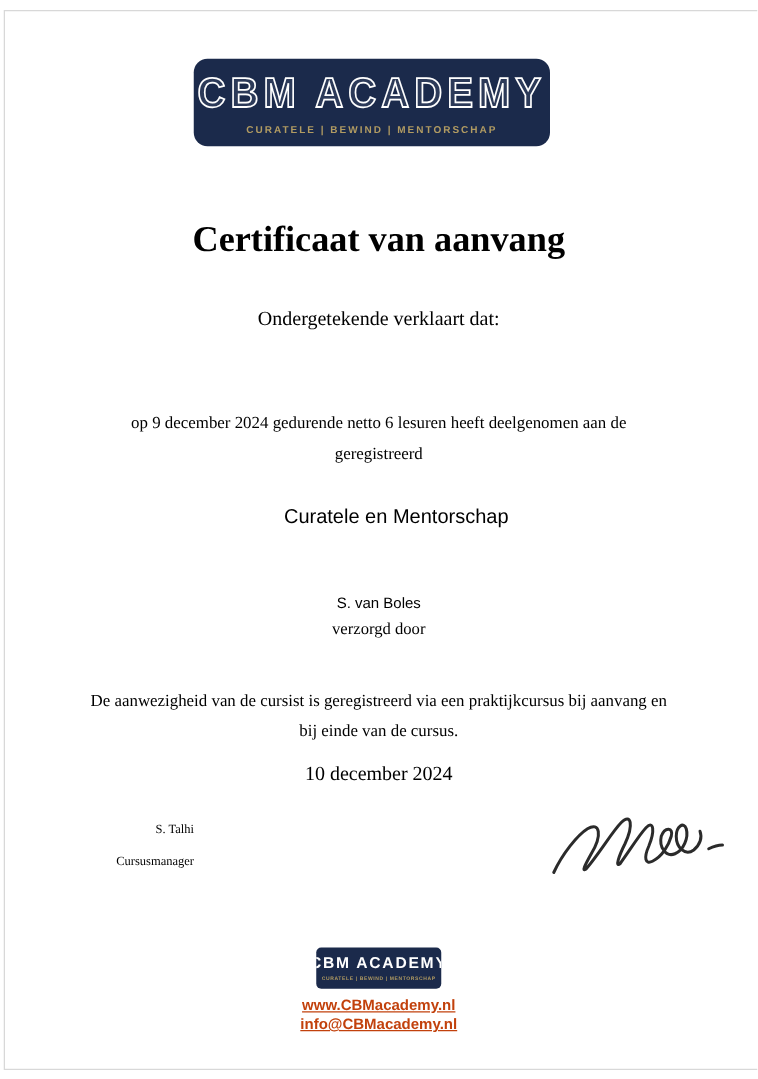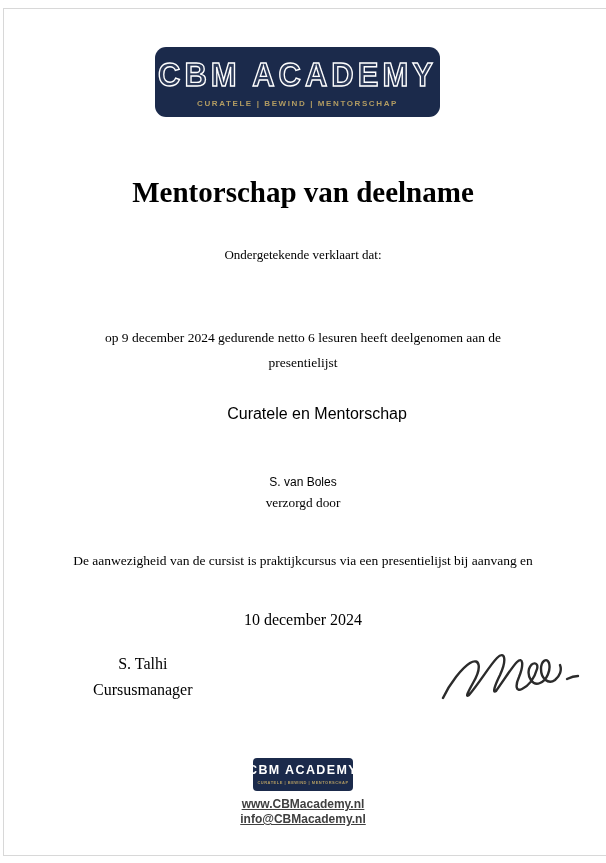--- a/index.html
+++ b/index.html
@@ -38,40 +38,40 @@
     color:#b19b62; margin-top:9px; white-space:nowrap;
   }
 
   
   .ctr { position:absolute; left:0; right:0; text-align:center; }
 
   .cert-title {
     top:176px; font-size:29px; font-weight:bold;
     font-family:"Liberation Serif", serif;
   }
-  .declaration { top:247px; font-size:13px; }
+  .declaration { top:247px; font-size:16px; }
   .participant {
     top:290px; font-family:"Liberation Sans", sans-serif;
     font-size:15.5px; font-weight:bold;
   }
   .attendance { top:325px; font-size:13.5px; line-height:25px; }
   .course {
     top:405px; font-family:"Liberation Sans", sans-serif; font-size:16px;margin-left:28px;
   }
   .provided-by { top:455px; font-size:13.3px;margin-top:40px; }
   .instructor {
     top:475px; font-family:"Liberation Sans", sans-serif; font-size:12px;
   }
   .registration { top:549px; font-size:13.5px; line-height:23.5px; }
   .issue-date { top:611px; font-size:16px; }
 
   
   .signer-block {
     position:absolute; left:93px; top:651px;
-    font-size:16px; line-height:25.5px; text-align:center;
+    font-size:10px; line-height:25.5px; text-align:right;
   }
   .signature-svg { position:absolute; left:435px; top:634px; }
 
   
   .logo-footer {
     position:absolute; left:253px; top:758px; width:100px; height:33px;
     background:#1b2a4b; border-radius:4px; overflow:hidden;
     display:flex; flex-direction:column; align-items:center; justify-content:center;
   }
   .logo-footer .logo-title {
@@ -82,51 +82,52 @@
   .logo-footer .logo-tagline {
     font-family:"Liberation Sans", sans-serif;
     font-size:4px; font-weight:bold; letter-spacing:0.5px;
     color:#b19b62; margin-top:3px; white-space:nowrap;
   }
   .footer-links {
     position:absolute; left:0; right:0; top:797px; text-align:center;
     font-family:"Liberation Sans", sans-serif; font-size:12px;
     font-weight:bold; line-height:15px;
   }
-  .footer-links a { color:#404040; text-decoration:underline; display:block; }
+  .footer-links a { color:#c2410c; text-decoration:underline; display:block; }
 </style>
 </head>
 <body>
 
 <div id="page">
   <div class="page-border"></div>
 
   <div class="logo-main">
     <div class="logo-title">CBM ACADEMY</div>
     <div class="logo-tagline">CURATELE  |  BEWIND  |  MENTORSCHAP</div>
   </div>
 
-  <div class="ctr cert-title">Mentorschap van deelname</div>
+  <div class="ctr cert-title">Certificaat van aanvang</div>
 
   <div class="ctr declaration">Ondergetekende verklaart dat:</div>
 
 
   <div class="ctr attendance">
     <div>op 9 december 2024 gedurende netto 6 lesuren heeft deelgenomen aan de</div>
-    <div>presentielijst</div>
+    <div>geregistreerd</div>
   </div>
 
   <div class="ctr course">Curatele en Mentorschap</div>
 
   <div class="ctr provided-by">verzorgd door</div>
 
   <div class="ctr instructor">S. van Boles</div>
 
   <div class="ctr registration">
-    <div>De aanwezigheid van de cursist is praktijkcursus via een presentielijst bij aanvang en</div>
+    <div>De aanwezigheid van de cursist is geregistreerd via een praktijkcursus bij aanvang en</div>
+    <div>bij einde van de cursus.</div>
   </div>
 
   <div class="ctr issue-date">10 december 2024</div>
 
   <div class="signer-block">
     <div>S. Talhi</div>
     <div>Cursusmanager</div>
   </div>
 
   <svg class="signature-svg" width="145" height="85" viewBox="0 0 145 85">

